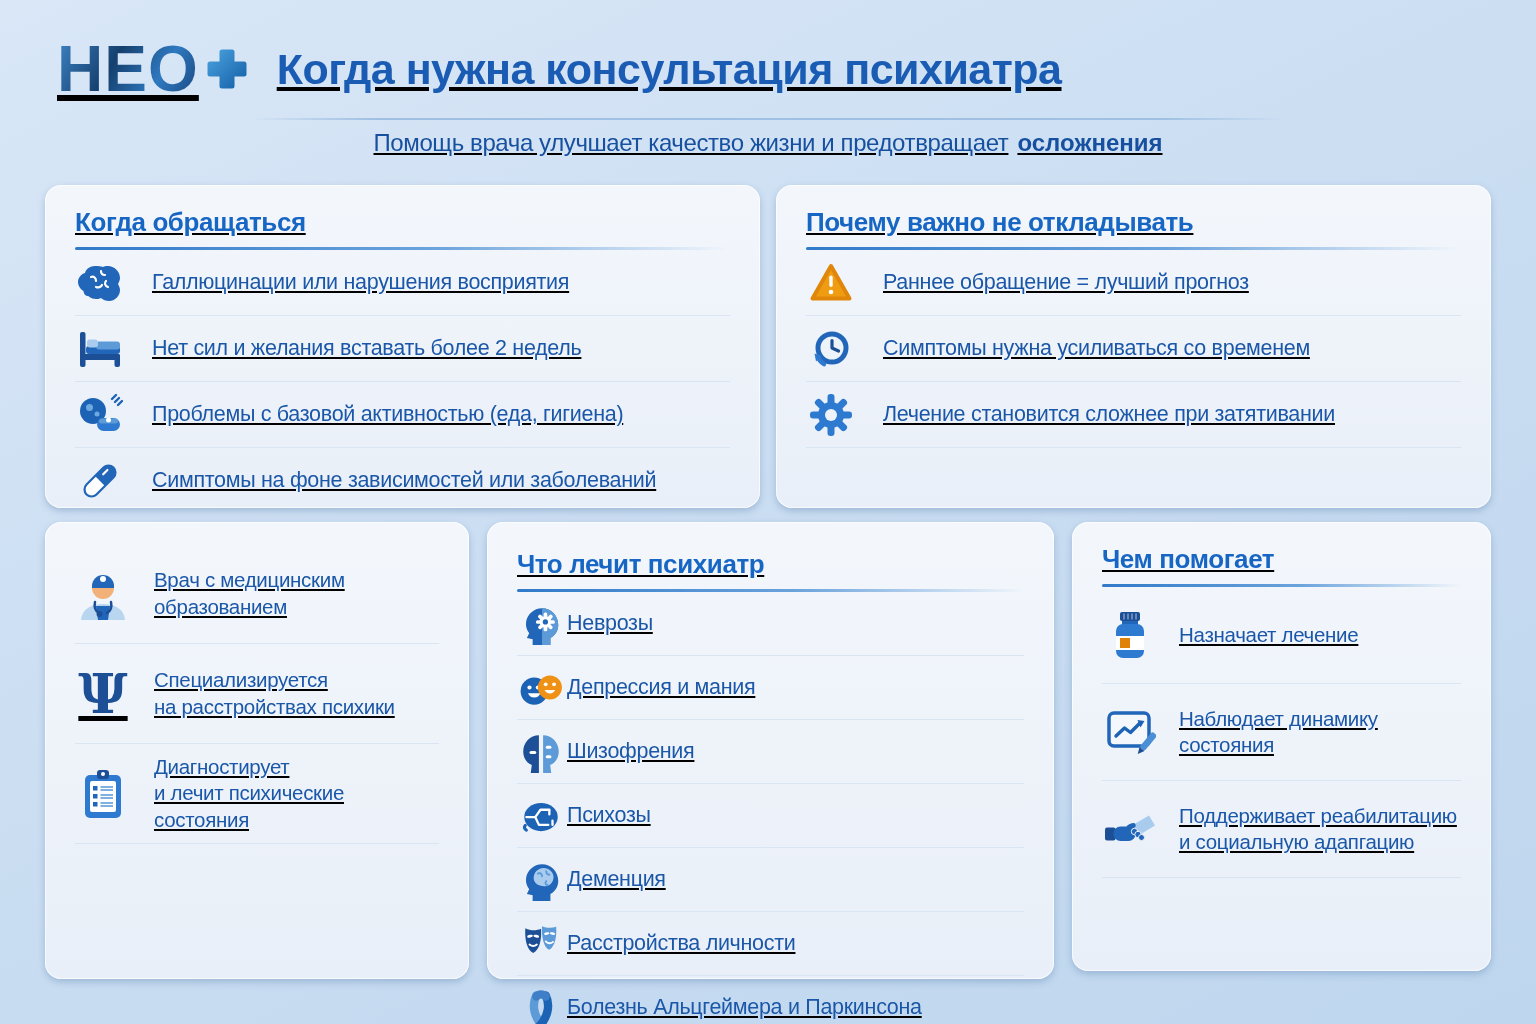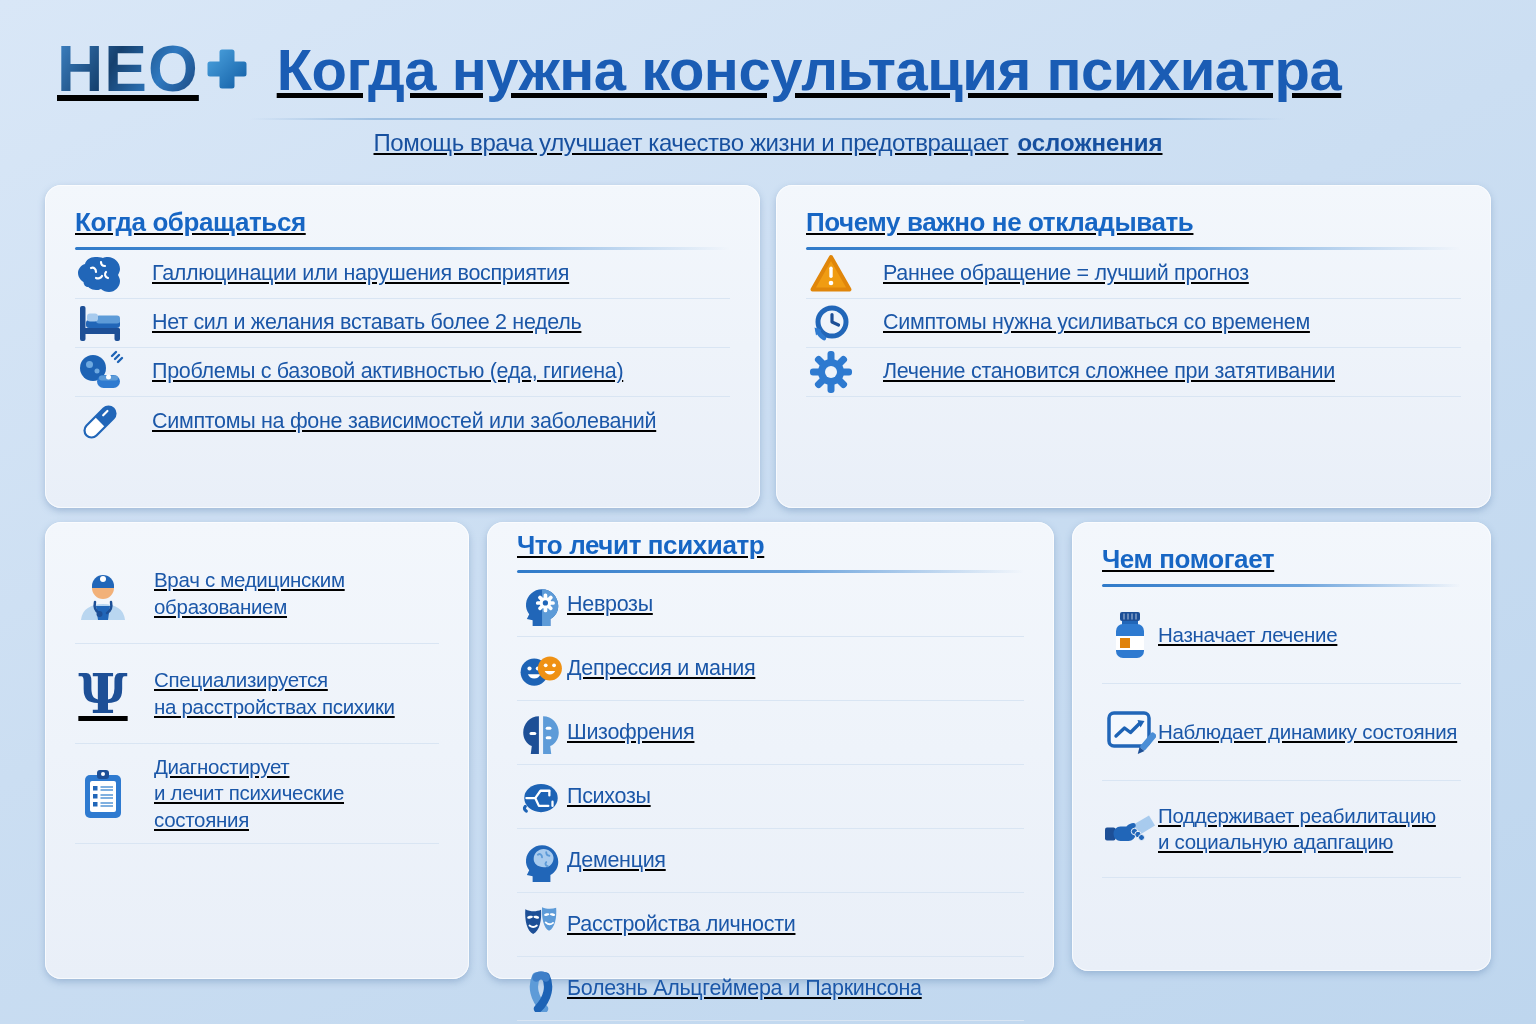--- a/index.html
+++ b/index.html
@@ -12,50 +12,50 @@
   
   .header { padding-top:32px; }
   .header-row { display:flex; align-items:center; gap:26px; padding-left:57px; }
   .logo { display:flex; align-items:center; }
   .logo-text {
     font-size:64px; font-weight:bold; letter-spacing:1px; color:#1d4f96;
     background:linear-gradient(120deg,#4188cb 0%,#15406e 40%,#2f79c0 70%,#173f75 100%);
     -webkit-background-clip:text; background-clip:text; -webkit-text-fill-color:transparent;
   }
   .logo-plus { margin-left:4px; display:flex; }
-  .main-title { font-size:58px; font-weight:bold; color:#1a5cb4; letter-spacing:-0.5px; }
+  .main-title { font-size:43px; font-weight:bold; color:#1a5cb4; letter-spacing:-0.5px; }
   .header-divider {
     width:1036px; height:2px; margin:12px auto 0; border-radius:1px;
     background:linear-gradient(90deg,rgba(159,192,226,0) 0%,#9fc0e2 12%,#9fc0e2 88%,rgba(159,192,226,0) 100%);
   }
   .subtitle { text-align:center; margin-top:9px; font-size:24px; color:#17509f; letter-spacing:-0.4px; }
   .subtitle-emph { margin-left:9px; font-weight:bold; letter-spacing:0; }
   
   .cards-top { display:flex; gap:16px; padding:0 45px; margin-top:28px; }
   .cards-bottom { display:flex; gap:18px; padding:0 45px; margin-top:14px; }
   .card {
     background:linear-gradient(180deg,#f3f7fc 0%,#e9eff8 100%);
     border-radius:16px; padding:22px 30px 0;
     box-shadow:0 3px 7px rgba(88,124,170,.38), inset 0 0 0 1px rgba(255,255,255,.65);
   }
   .card-when, .card-why { height:323px; flex:1; }
   .card-who { width:424px; height:457px; }
-  .card-treats { width:567px; height:457px; padding-top:8px; }
+  .card-treats { width:567px; height:457px; padding-top:27px; }
   .card-helps { flex:1; height:449px; }
   .card-title { font-size:26px; font-weight:bold; color:#1766c4; letter-spacing:-0.4px; }
   .card-title::after {
     content:''; display:block; margin-top:9px; height:3px; border-radius:2px;
     background:linear-gradient(90deg,#2f7ac9 0%,#6ba3dc 55%,rgba(107,163,220,0) 100%);
   }
   .item { display:flex; align-items:center; border-bottom:1px solid #d9e5f3; }
-  .card-when .item, .card-why .item { height:49px; gap:27px; }
+  .card-when .item, .card-why .item { height:66px; gap:27px; }
   .card-when .item:last-child { border-bottom:none; }
   .card-treats .item { height:64px; gap:2px; }
   .card-who .item { height:100px; gap:23px; }
-  .card-helps .item { height:97px; }
+  .card-helps .item { height:97px; gap:21px; }
   .icon { display:flex; align-items:center; justify-content:center; flex:none; }
   .card-when .icon, .card-why .icon { width:50px; }
   .card-treats .icon { width:48px; }
   .card-who .icon, .card-helps .icon { width:56px; }
   .item-label { font-size:21.5px; color:#1b57a8; letter-spacing:-0.3px; line-height:1.28; white-space:pre-line; }
   .card-who .item-label, .card-helps .item-label { font-size:20.5px; }
   .psi-glyph { font-family:"DejaVu Serif",serif; font-weight:bold; font-size:54px; color:#1d4f96; line-height:1; }
 </style>
 </head>
 <body>

